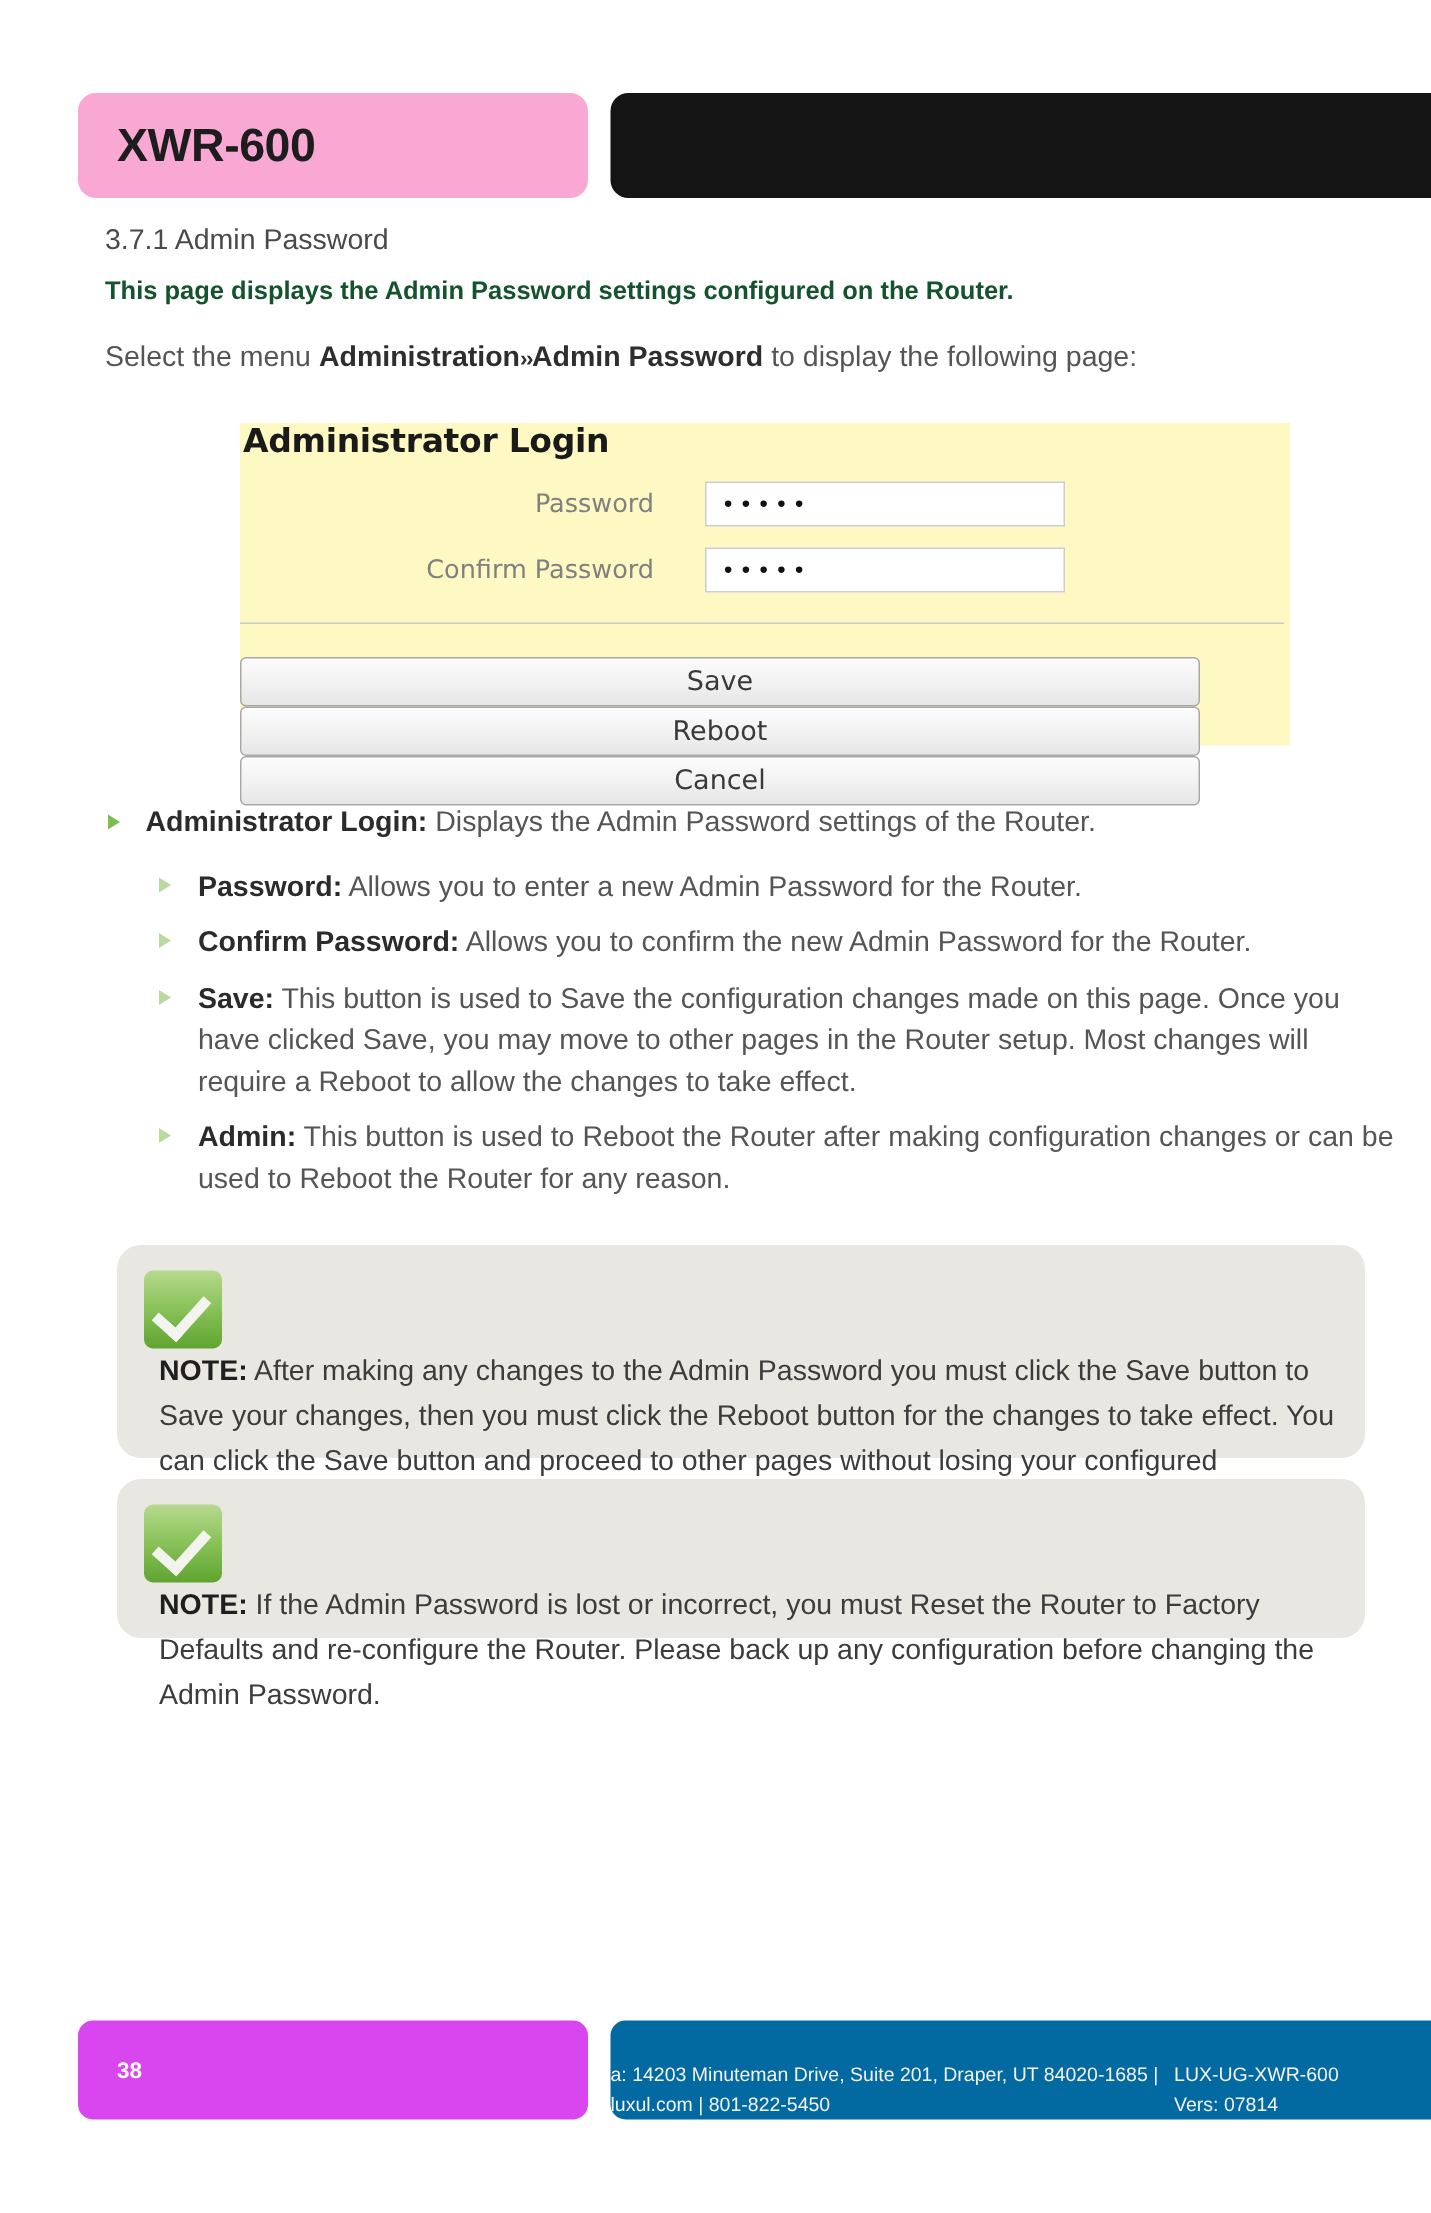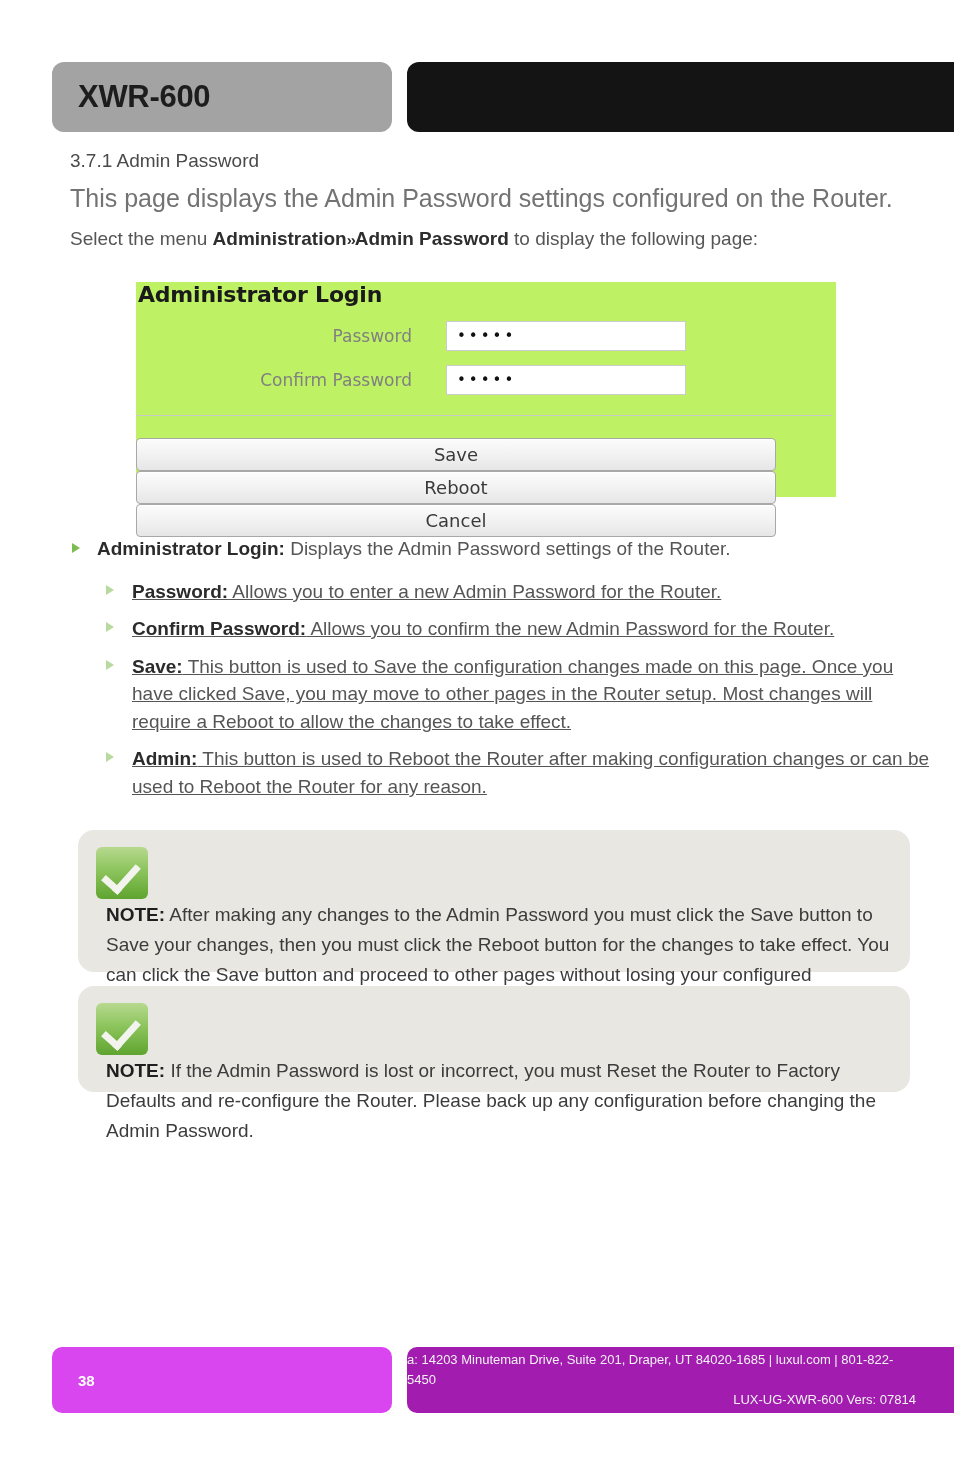--- a/index.html
+++ b/index.html
@@ -24,21 +24,21 @@
     position: absolute;
     top: 62px;
     left: 52px;
     right: 0;
     height: 70px;
     display: flex;
     align-items: stretch;
   }
   .header-green {
     width: 340px;
-    background: #a3a3a3;
+    background: #f9a8d4;
     border-radius: 12px;
     display: flex;
     align-items: center;
     padding-left: 26px;
   }
   .header-title {
     font-size: 31px;
     font-weight: bold;
     color: #1d1d1d;
     letter-spacing: -0.3px;
@@ -56,41 +56,42 @@
     top: 150px;
     left: 70px;
     font-size: 19px;
     color: #4a4a4a;
     font-weight: 400;
   }
   .intro-1 {
     position: absolute;
     top: 184px;
     left: 70px;
-    font-size: 25px;
-    color: #737373;
+    font-size: 17px;
+    color: #14532d;
+    font-weight: bold;
   }
   .intro-2 {
     position: absolute;
     top: 228px;
     left: 70px;
     font-size: 19px;
     color: #555555;
   }
   .intro-2 b { color: #2e2e2e; font-weight: bold; }
   .chev { font-size: 15px; letter-spacing: -1px; }
 
   
   .ui-shot {
     position: absolute;
     top: 282px;
-    left: 136px;
+    left: 160px;
     width: 700px;
     height: 215px;
-    background: #bef264;
+    background: #fef9c3;
     font-family: "DejaVu Sans", sans-serif;
   }
   .ui-heading {
     font-size: 22px;
     font-weight: bold;
     color: #1a1a1a;
     letter-spacing: -0.2px;
     margin-left: 2px;
   }
   .ui-row {
@@ -170,21 +171,20 @@
     border-top: 5px solid transparent;
     border-bottom: 5px solid transparent;
   }
   .bullet-lvl2 {
     position: relative;
     padding-left: 62px;
     font-size: 19px;
     color: #555555;
     margin-bottom: 10px;
     line-height: 1.45;
-    text-decoration: underline;
   }
   .bullet-lvl2 .tri-o {
     position: absolute;
     left: 36px;
     top: 7px;
     width: 0; height: 0;
     border-left: 8px solid #b8d9a0;
     border-top: 5px solid transparent;
     border-bottom: 5px solid transparent;
   }
@@ -253,24 +253,24 @@
     padding-left: 26px;
   }
   .footer-page {
     font-size: 15px;
     font-weight: bold;
     color: #ffffff;
   }
   .footer-black {
     flex: 1;
     margin-left: 15px;
-    background: #a21caf;
+    background: #0369a1;
     border-radius: 10px 0 0 10px;
     display: flex;
-    flex-direction: column;
+    flex-direction: row;
     align-items: flex-end;
     justify-content: center;
     padding-right: 38px;
     color: #f2f2f2;
     font-size: 13px;
     line-height: 1.55;
   }
 </style>
 </head>
 <body>

